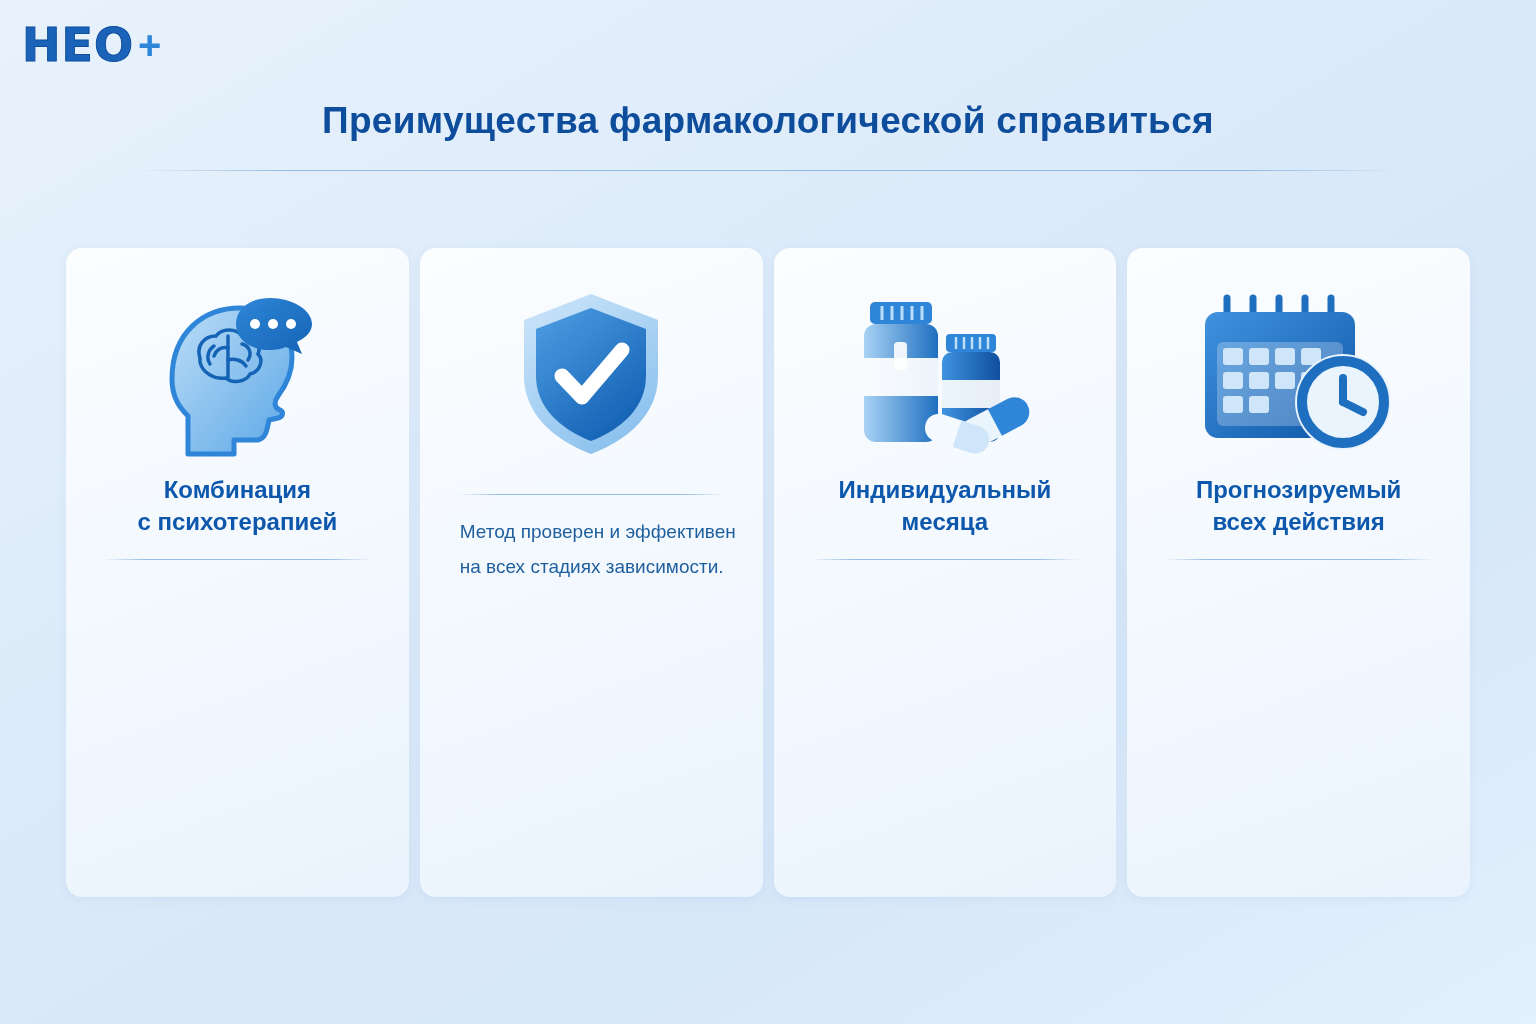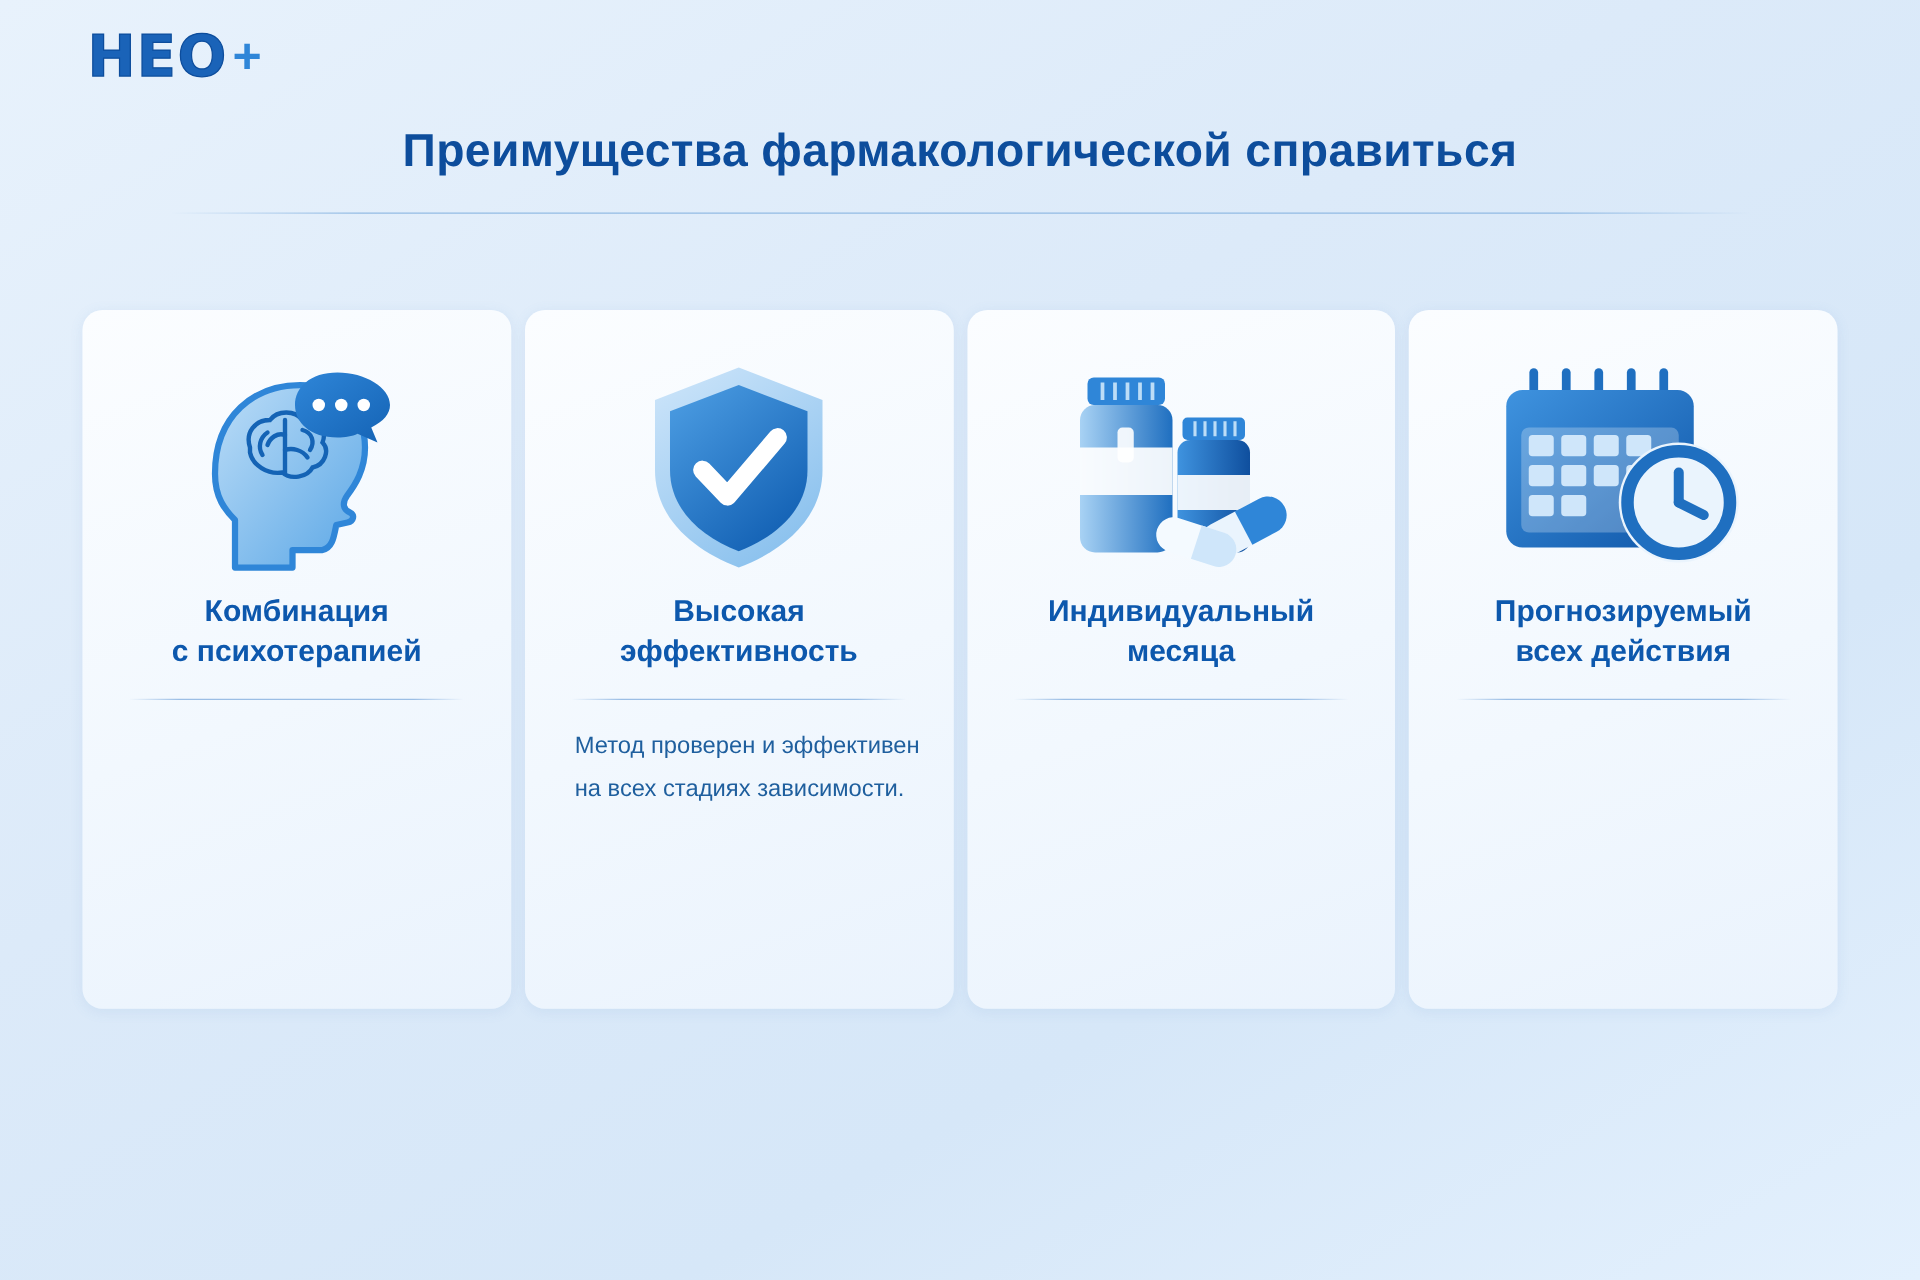--- a/index.html
+++ b/index.html
@@ -13,21 +13,20 @@
     position: relative;
   }
 
   
   .logo {
     position: absolute;
     left: 22px; top: 22px;
     display: flex;
     align-items: center;
     gap: 2px;
-    margin-left: 48px;
   }
   .logo-text {
     font-size: 46px;
     font-weight: 700;
     letter-spacing: 1px;
     color: #1a63b8;
     line-height: 1;
     font-family: "DejaVu Sans", sans-serif;
     -webkit-text-stroke: 1px #0d4d9c;
   }
@@ -62,21 +61,21 @@
   .cards {
     position: absolute;
     top: 248px;
     left: 66px;
     width: 1404px;
     display: flex;
     gap: 11px;
   }
   .card {
     width: 347px;
-    height: 559px;
+    height: 649px;
     border-radius: 16px;
     background: linear-gradient(160deg, #fbfdff 0%, #f2f8fe 55%, #eaf3fd 100%);
     box-shadow: 0 2px 10px rgba(90,140,195,0.10);
     padding: 28px 22px 20px;
     display: flex;
     flex-direction: column;
     align-items: center;
   }
   .icon-wrap {
     height: 196px;
@@ -173,24 +172,20 @@
           </linearGradient>
           <linearGradient id="g2b" x1="0" y1="0" x2="0.7" y2="1">
             <stop offset="0%" stop-color="#4e9fe4"></stop>
             <stop offset="100%" stop-color="#1361b4"></stop>
           </linearGradient>
         </defs>
         <path d="M85 10 L152 36 L152 92 C152 130 122 156 85 170 C48 156 18 130 18 92 L18 36 Z" fill="url(#g2)"></path>
         <path d="M85 24 L140 45 L140 92 C140 123 116 145 85 157 C54 145 30 123 30 92 L30 45 Z" fill="url(#g2b)"></path>
         <path d="M56 92 L76 113 L116 66" fill="none" stroke="#ffffff" stroke-width="15" stroke-linecap="round" stroke-linejoin="round"></path>
       </svg>
-    </div>
-    <div class="card-title">
-      <span>Высокая</span><br>
-      <span>эффективность</span>
     </div>
     <div class="card-rule"></div>
     <div class="card-body">Метод проверен и эффективен на всех стадиях зависимости.</div>
   </div>
 
   <div class="card">
     <div class="icon-wrap">
       <svg width="210" height="180" viewBox="0 0 210 180">
         <defs>
           <linearGradient id="g3" x1="0" y1="0" x2="1" y2="0">

